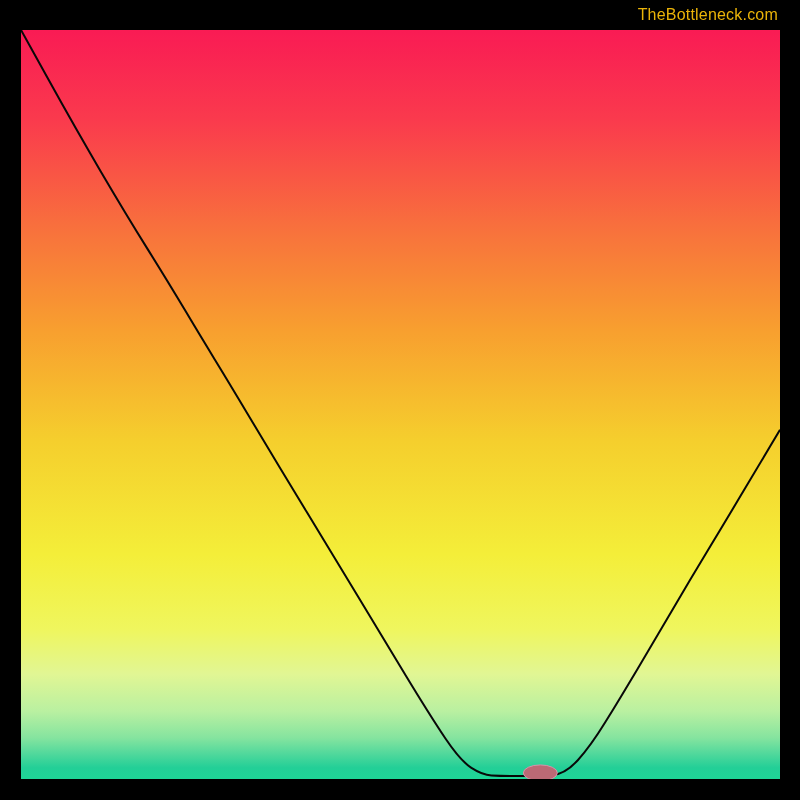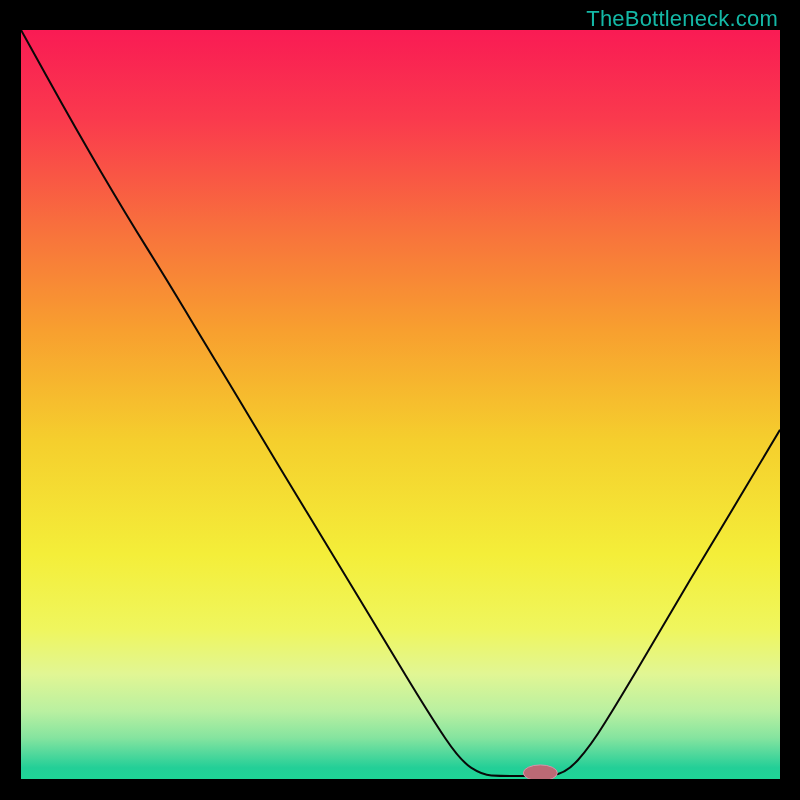--- a/index.html
+++ b/index.html
@@ -14,23 +14,23 @@
   .outer {
     width: 800px;
     height: 800px;
     position: relative;
     background: #000;
   }
   .watermark {
     position: absolute;
     top: 6px;
     right: 22px;
-    color: #14b8a6;
+    color: #eab308;
     font-family: Arial, Helvetica, sans-serif;
-    font-size: 22px;
+    font-size: 16px;
     font-weight: 400;
     letter-spacing: 0.2px;
   }
   .plot {
     position: absolute;
     left: 21px;
     top: 30px;
     width: 759px;
     height: 749px;
     background: #000;

